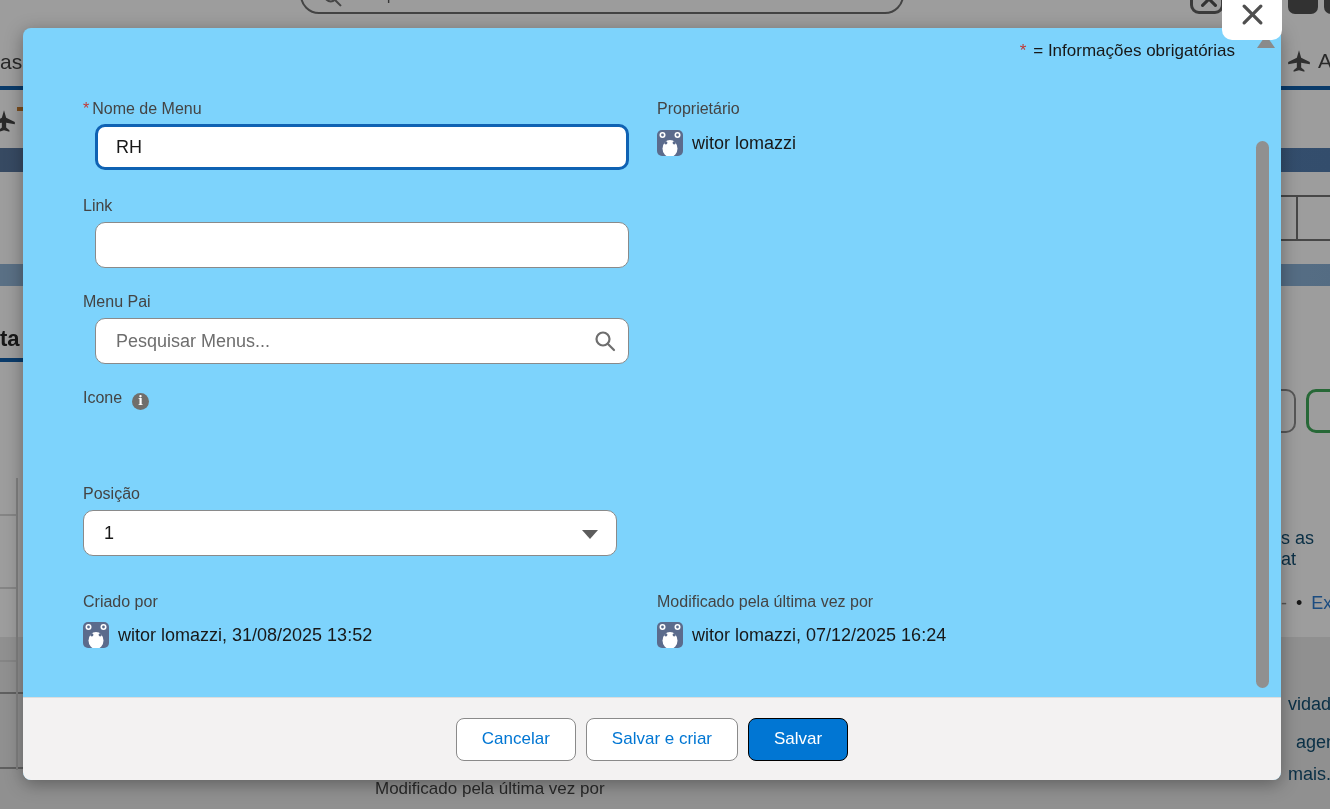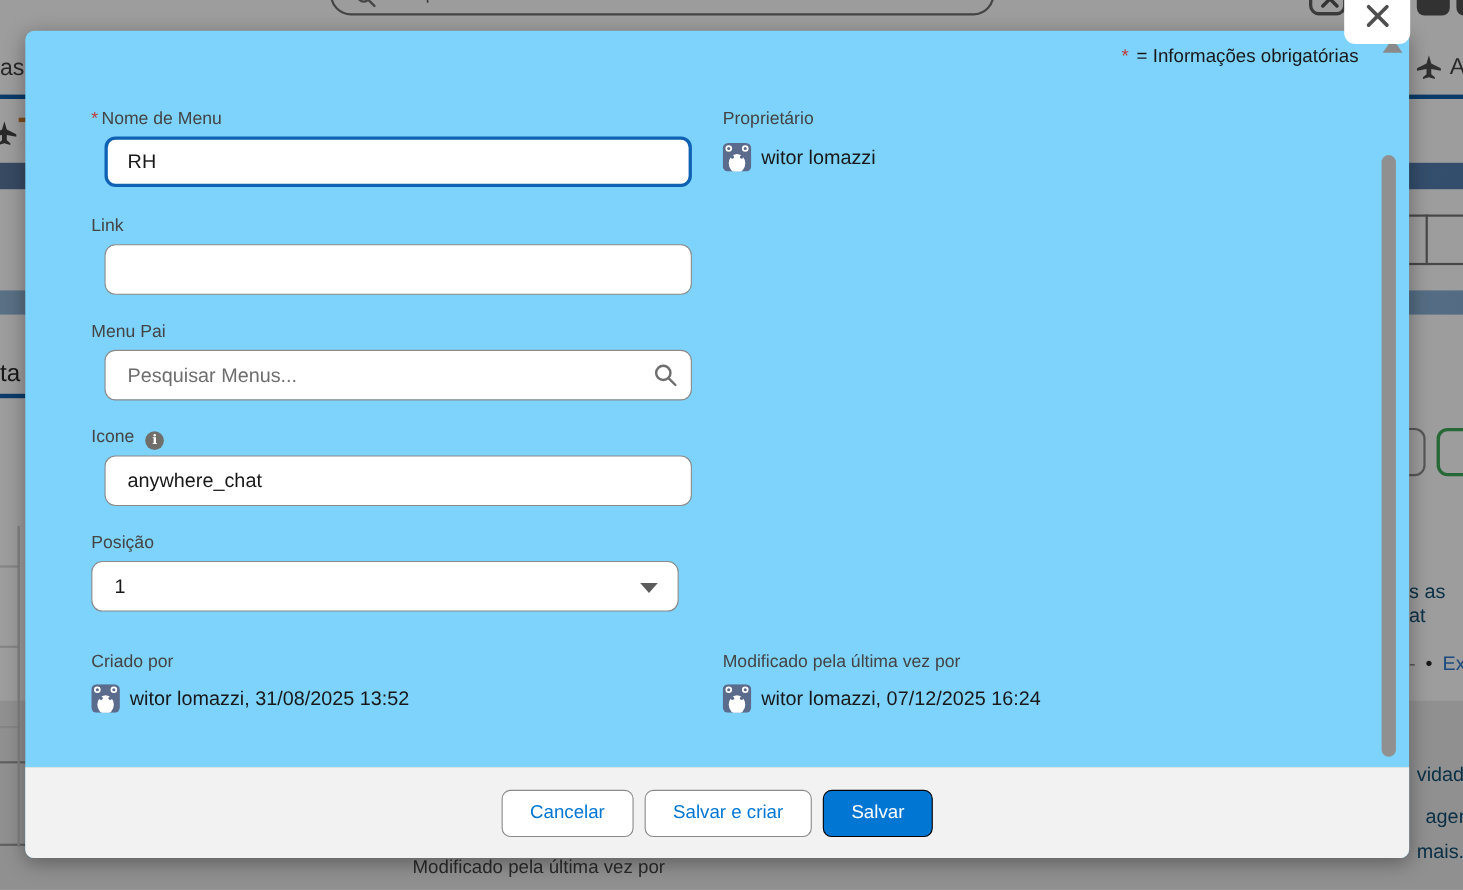--- a/index.html
+++ b/index.html
@@ -34,21 +34,21 @@
 
   .banner-blue { position:absolute; left:0; right:0; top:148px; height:24px;
     background:linear-gradient(100deg,#56759d 0%, #5b87b8 40%, #4f7bae 100%); }
   .banner-light { position:absolute; left:0; right:0; top:264px; height:22px;
     background:linear-gradient(100deg,#8fb4d8 0%, #9cc3e5 60%, #86aed4 100%); }
 
   .r-hline1 { position:absolute; left:1281px; right:0; top:195px; height:2px; background:#707070; }
   .r-hline2 { position:absolute; left:1281px; right:0; top:239px; height:2px; background:#707070; }
   .r-vline  { position:absolute; left:1296px; top:195px; width:2px; height:46px; background:#707070; }
 
-  .sec-tab { position:absolute; left:0; top:326px; font-size:22px; font-weight:normal; color:#222;text-align:right; }
+  .sec-tab { position:absolute; left:0; top:326px; font-size:22px; font-weight:bold; color:#222;text-align:right; }
   .sec-underline { position:absolute; left:0; top:358px; width:23px; height:4px; background:#0b5cab; }
 
   .rbtn-grey { position:absolute; left:1248px; top:389px; width:48px; height:44px;
     background:#fff; border:2px solid #8a8a8a; border-radius:10px; }
   .rbtn-green { position:absolute; left:1306px; top:389px; width:40px; height:44px;
     background:#fff; border:3px solid #3ba755; border-radius:10px; }
 
   .l-rowline { position:absolute; background:#d8d8d8; height:2px; }
   .l-structline { position:absolute; background:#9a9a9a; height:2px; }
   .l-vline { position:absolute; left:16px; top:478px; width:2px; height:292px; background:#cfcfcf; }
@@ -209,21 +209,20 @@
   </div>
   <input class="inp" style="top: 290px; padding-right: 56px;" type="text" placeholder="Pesquisar Menus...">
   <svg class="lookup-mag" style="top:301px;" viewBox="0 0 24 24">
     <circle cx="10" cy="10" r="6.5" fill="none" stroke="#6e6e6e" stroke-width="2.2"></circle>
     <line x1="15.2" y1="15.2" x2="21" y2="21" stroke="#6e6e6e" stroke-width="2.2" stroke-linecap="round"></line>
   </svg>
 
   <div class="fld-label" style="left:60px; top:361px;">
     <span>Icone</span><span class="info-dot">i</span>
   </div>
-  <input class="inp" style="top: 386px;" type="text" value="anywhere_chat">
 
   <div class="fld-label" style="left:60px; top:457px;">
     <span>Posição</span>
   </div>
   <div class="combo" style="top:482px;">
     <span>1</span>
     <span class="caret"></span>
   </div>
 
   <div class="fld-label" style="left:60px; top:565px;">

